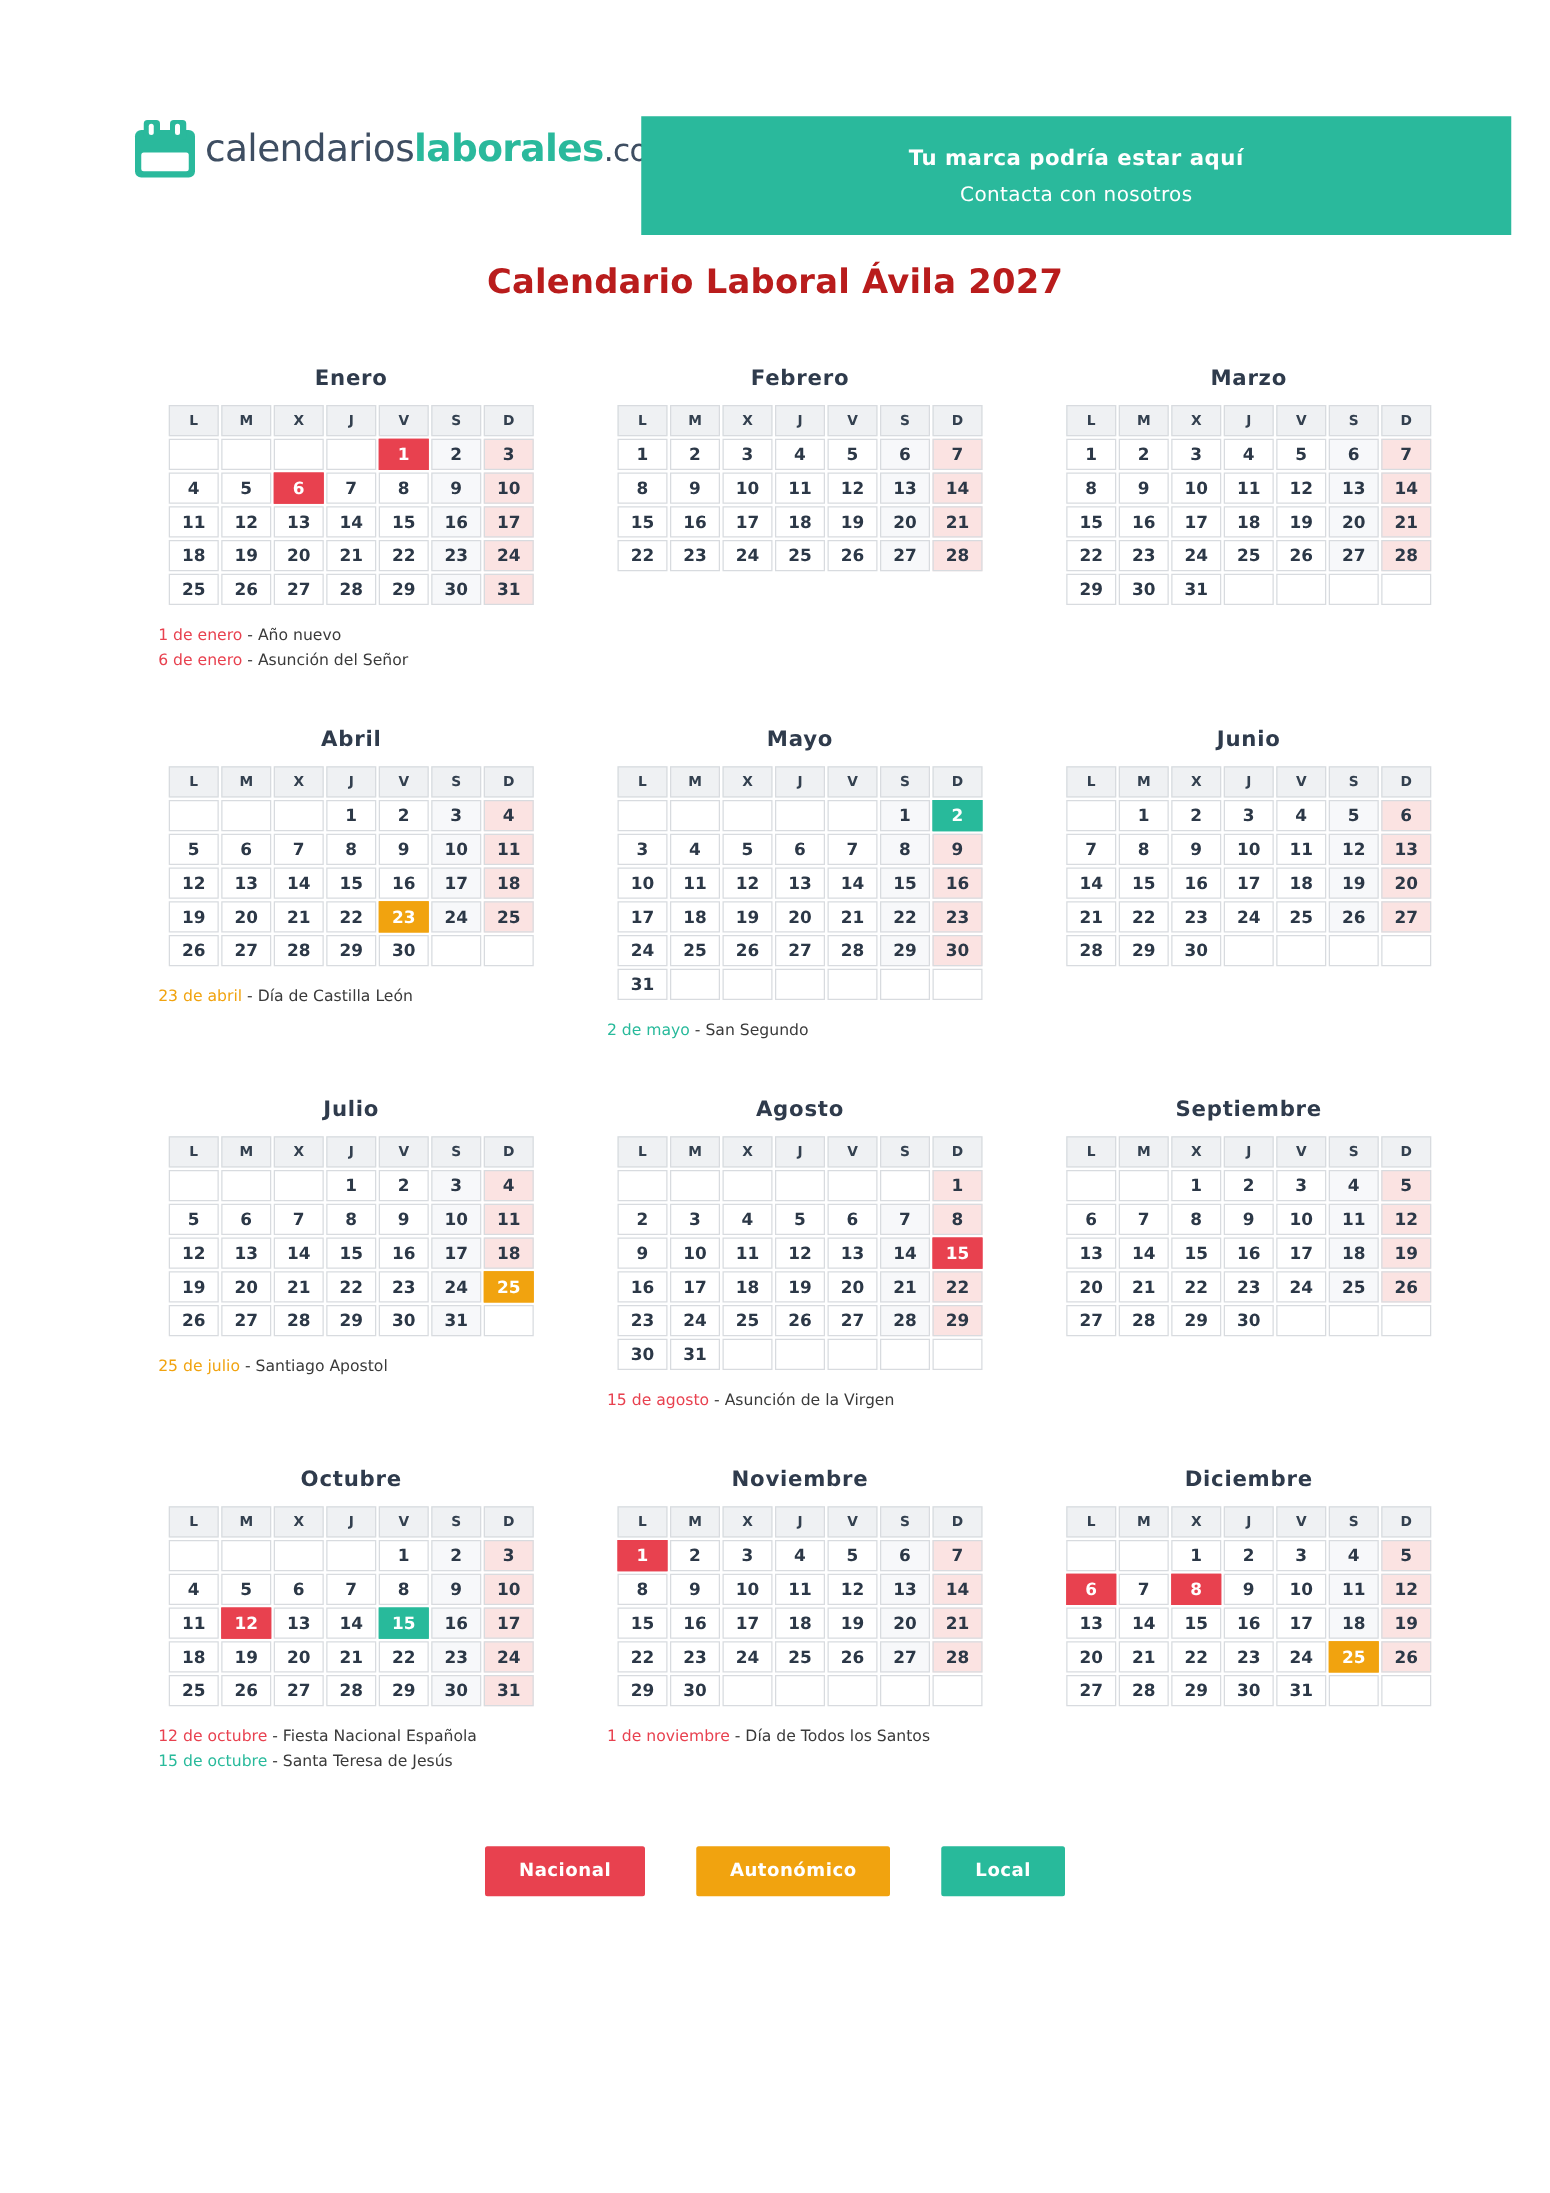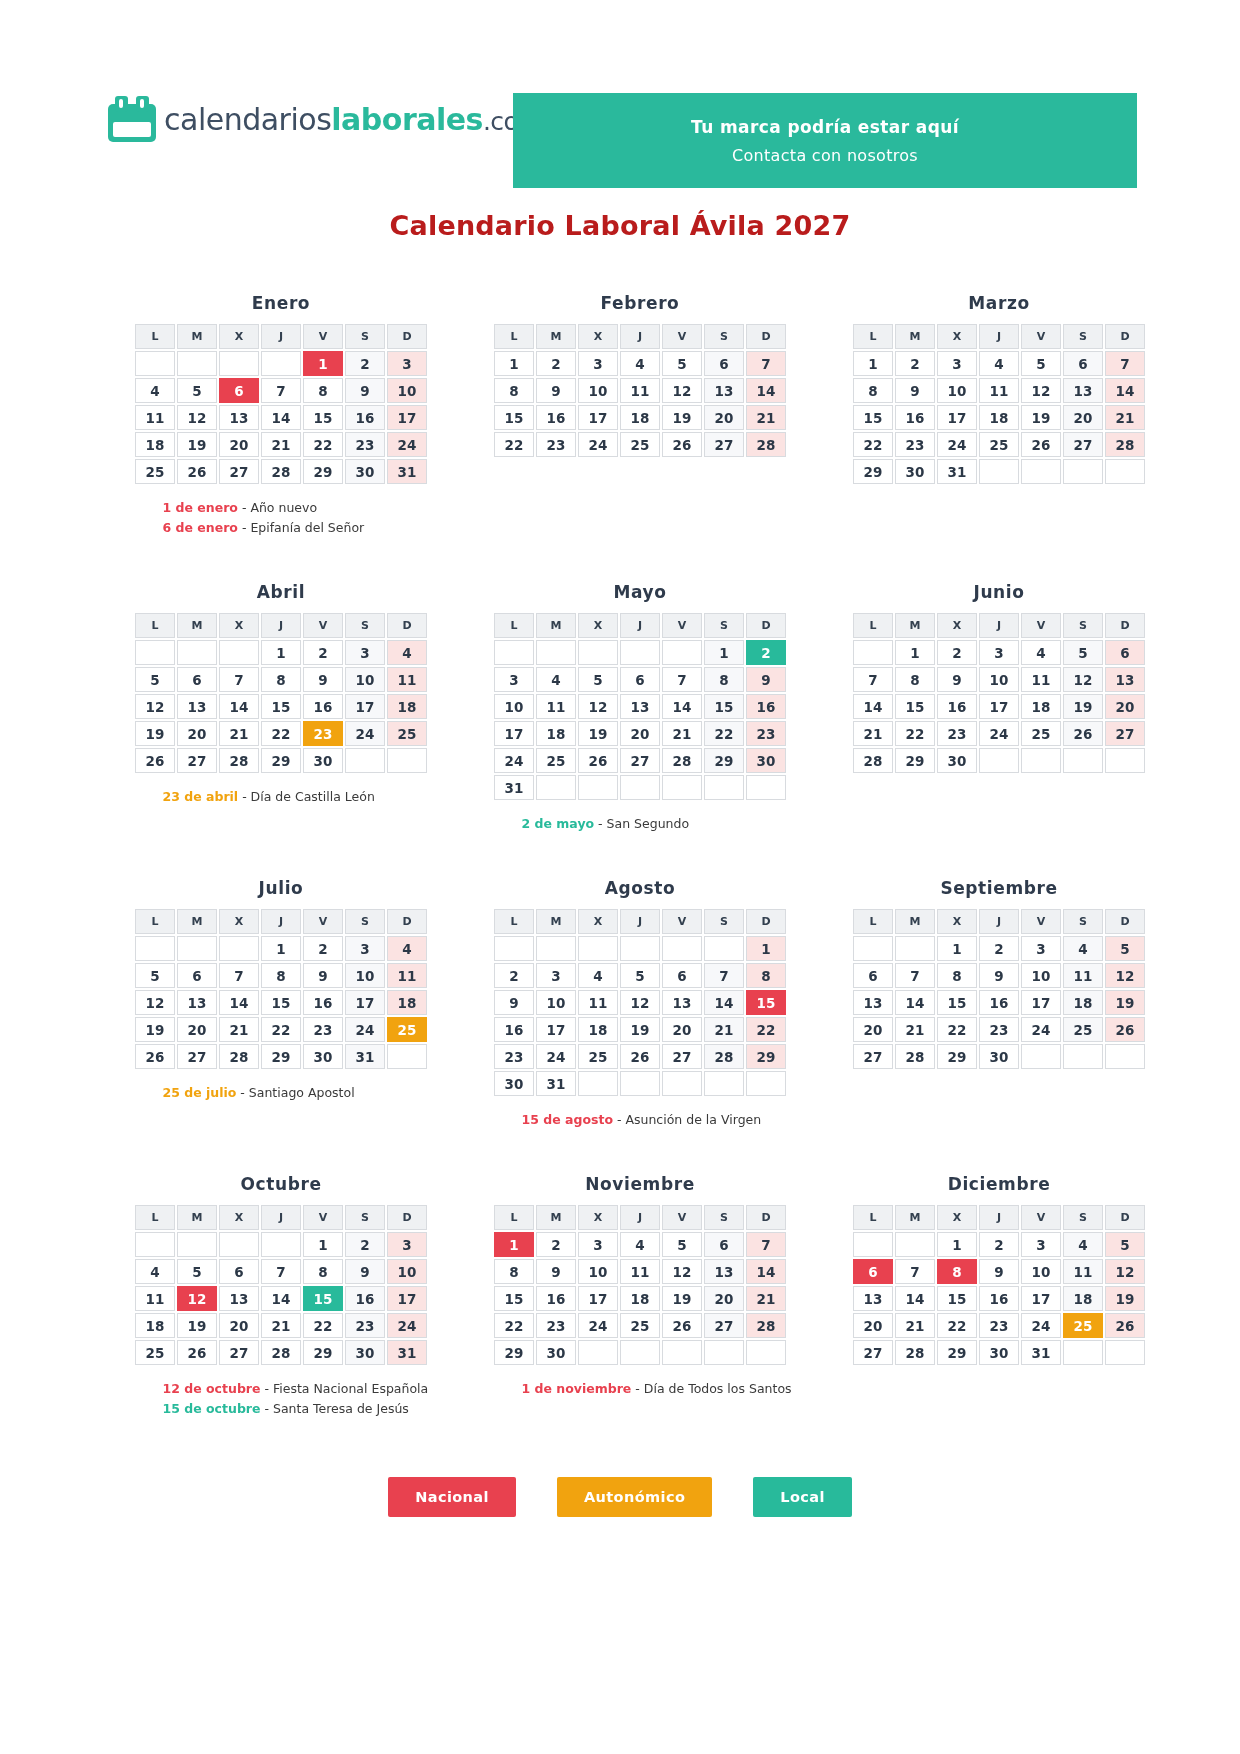--- a/index.html
+++ b/index.html
@@ -26,21 +26,21 @@
   .cal-icon{position:relative;width:48px;height:46px;margin-right:8px;}
   .cal-icon .body{position:absolute;left:0;top:8px;width:48px;height:38px;background:var(--c-banner_bg);border-radius:5px;}
   .cal-icon .page{position:absolute;left:5px;top:26px;width:38px;height:15px;background:#fff;border-radius:2px;}
   .cal-icon .tab{position:absolute;top:0;width:13px;height:16px;background:var(--c-banner_bg);border-radius:3px;}
   .cal-icon .tab.t1{left:7px;} .cal-icon .tab.t2{left:28px;}
   .cal-icon .tab::after{content:"";position:absolute;left:4px;top:3px;width:4px;height:9px;background:#fff;border-radius:2px;}
   .logo-text{font-size:30px;color:#3e4e62;letter-spacing:-.5px;}
   .logo-text .bold{font-weight:bold;color:var(--c-banner_bg);}
   .logo-text .suffix{font-size:25px;color:#3e4e62;}
   .banner{
-    position:absolute;left:513px;top:93px;width:624px;height:95px;
+    position:absolute;left:513px;top:93px;width:696px;height:95px;
     background:var(--c-banner_bg);color:#fff;
     display:flex;flex-direction:column;align-items:center;justify-content:center;
     cursor:pointer;
   }
   .banner .l1{font-weight:bold;font-size:17px;letter-spacing:.4px;margin-bottom:9px;}
   .banner .l2{font-size:16px;letter-spacing:.3px;}
   
   h1.page-title{
     text-align:center;margin-top:22px;font-size:27px;font-weight:bold;color:#b91c1c;
     letter-spacing:.2px;
@@ -64,21 +64,21 @@
   .cal td{background:#fff;font-size:13.5px;font-weight:bold;color:var(--c-text_dark);}
   .cal td.sat{background:var(--c-saturday_bg);}
   .cal td.sun{background:var(--c-sunday_bg);}
   .cal td.empty{background:#fff;}
   .cal td.hl{color:#fff;}
   .cal td.hl-nacional{background:var(--c-nacional);border-color:var(--c-nacional);}
   .cal td.hl-autonomico{background:var(--c-autonomico);border-color:var(--c-autonomico);}
   .cal td.hl-local{background:var(--c-local);border-color:var(--c-local);}
   .month-legends{margin:12px 0 0 3px;text-align:left;}
   .month-legends p{font-size:12.5px;line-height:20px;color:#3a3a3a;}
-  .legend-date{font-weight:bold;margin-left:36px;}
+  .legend-date{font-weight:normal;}
   .legend-date.nacional{color:var(--c-nacional);}
   .legend-date.autonomico{color:var(--c-autonomico);}
   .legend-date.local{color:var(--c-local);}
   
   .legend-buttons{display:flex;justify-content:center;gap:41px;margin-top:58px;padding-bottom:190px;}
   .btn{
     border:none;color:#fff;font-family:inherit;font-weight:bold;font-size:14.5px;
     letter-spacing:.4px;padding:12px 27px;border-radius:2px;cursor:pointer;
   }
   .btn-nacional{background:var(--c-nacional);}
@@ -164,21 +164,21 @@
             <td>27</td>
             <td>28</td>
             <td>29</td>
             <td class="sat">30</td>
             <td class="sun">31</td>
           </tr>
         </tbody>
       </table>
       <div class="month-legends">
         <p><span class="legend-date nacional">1 de enero</span><span class="legend-label"> - Año nuevo</span></p>
-        <p><span class="legend-date nacional">6 de enero</span><span class="legend-label"> - Epifanía del Señor</span></p>
+        <p><span class="legend-date nacional">6 de enero</span><span class="legend-label"> - Asunción del Señor</span></p>
       </div>
     </section>
     <section class="month">
       <h3 class="month-title">Febrero</h3>
       <table class="cal">
         <thead>
           <tr>
             <th>L</th>
             <th>M</th>
             <th>X</th>

